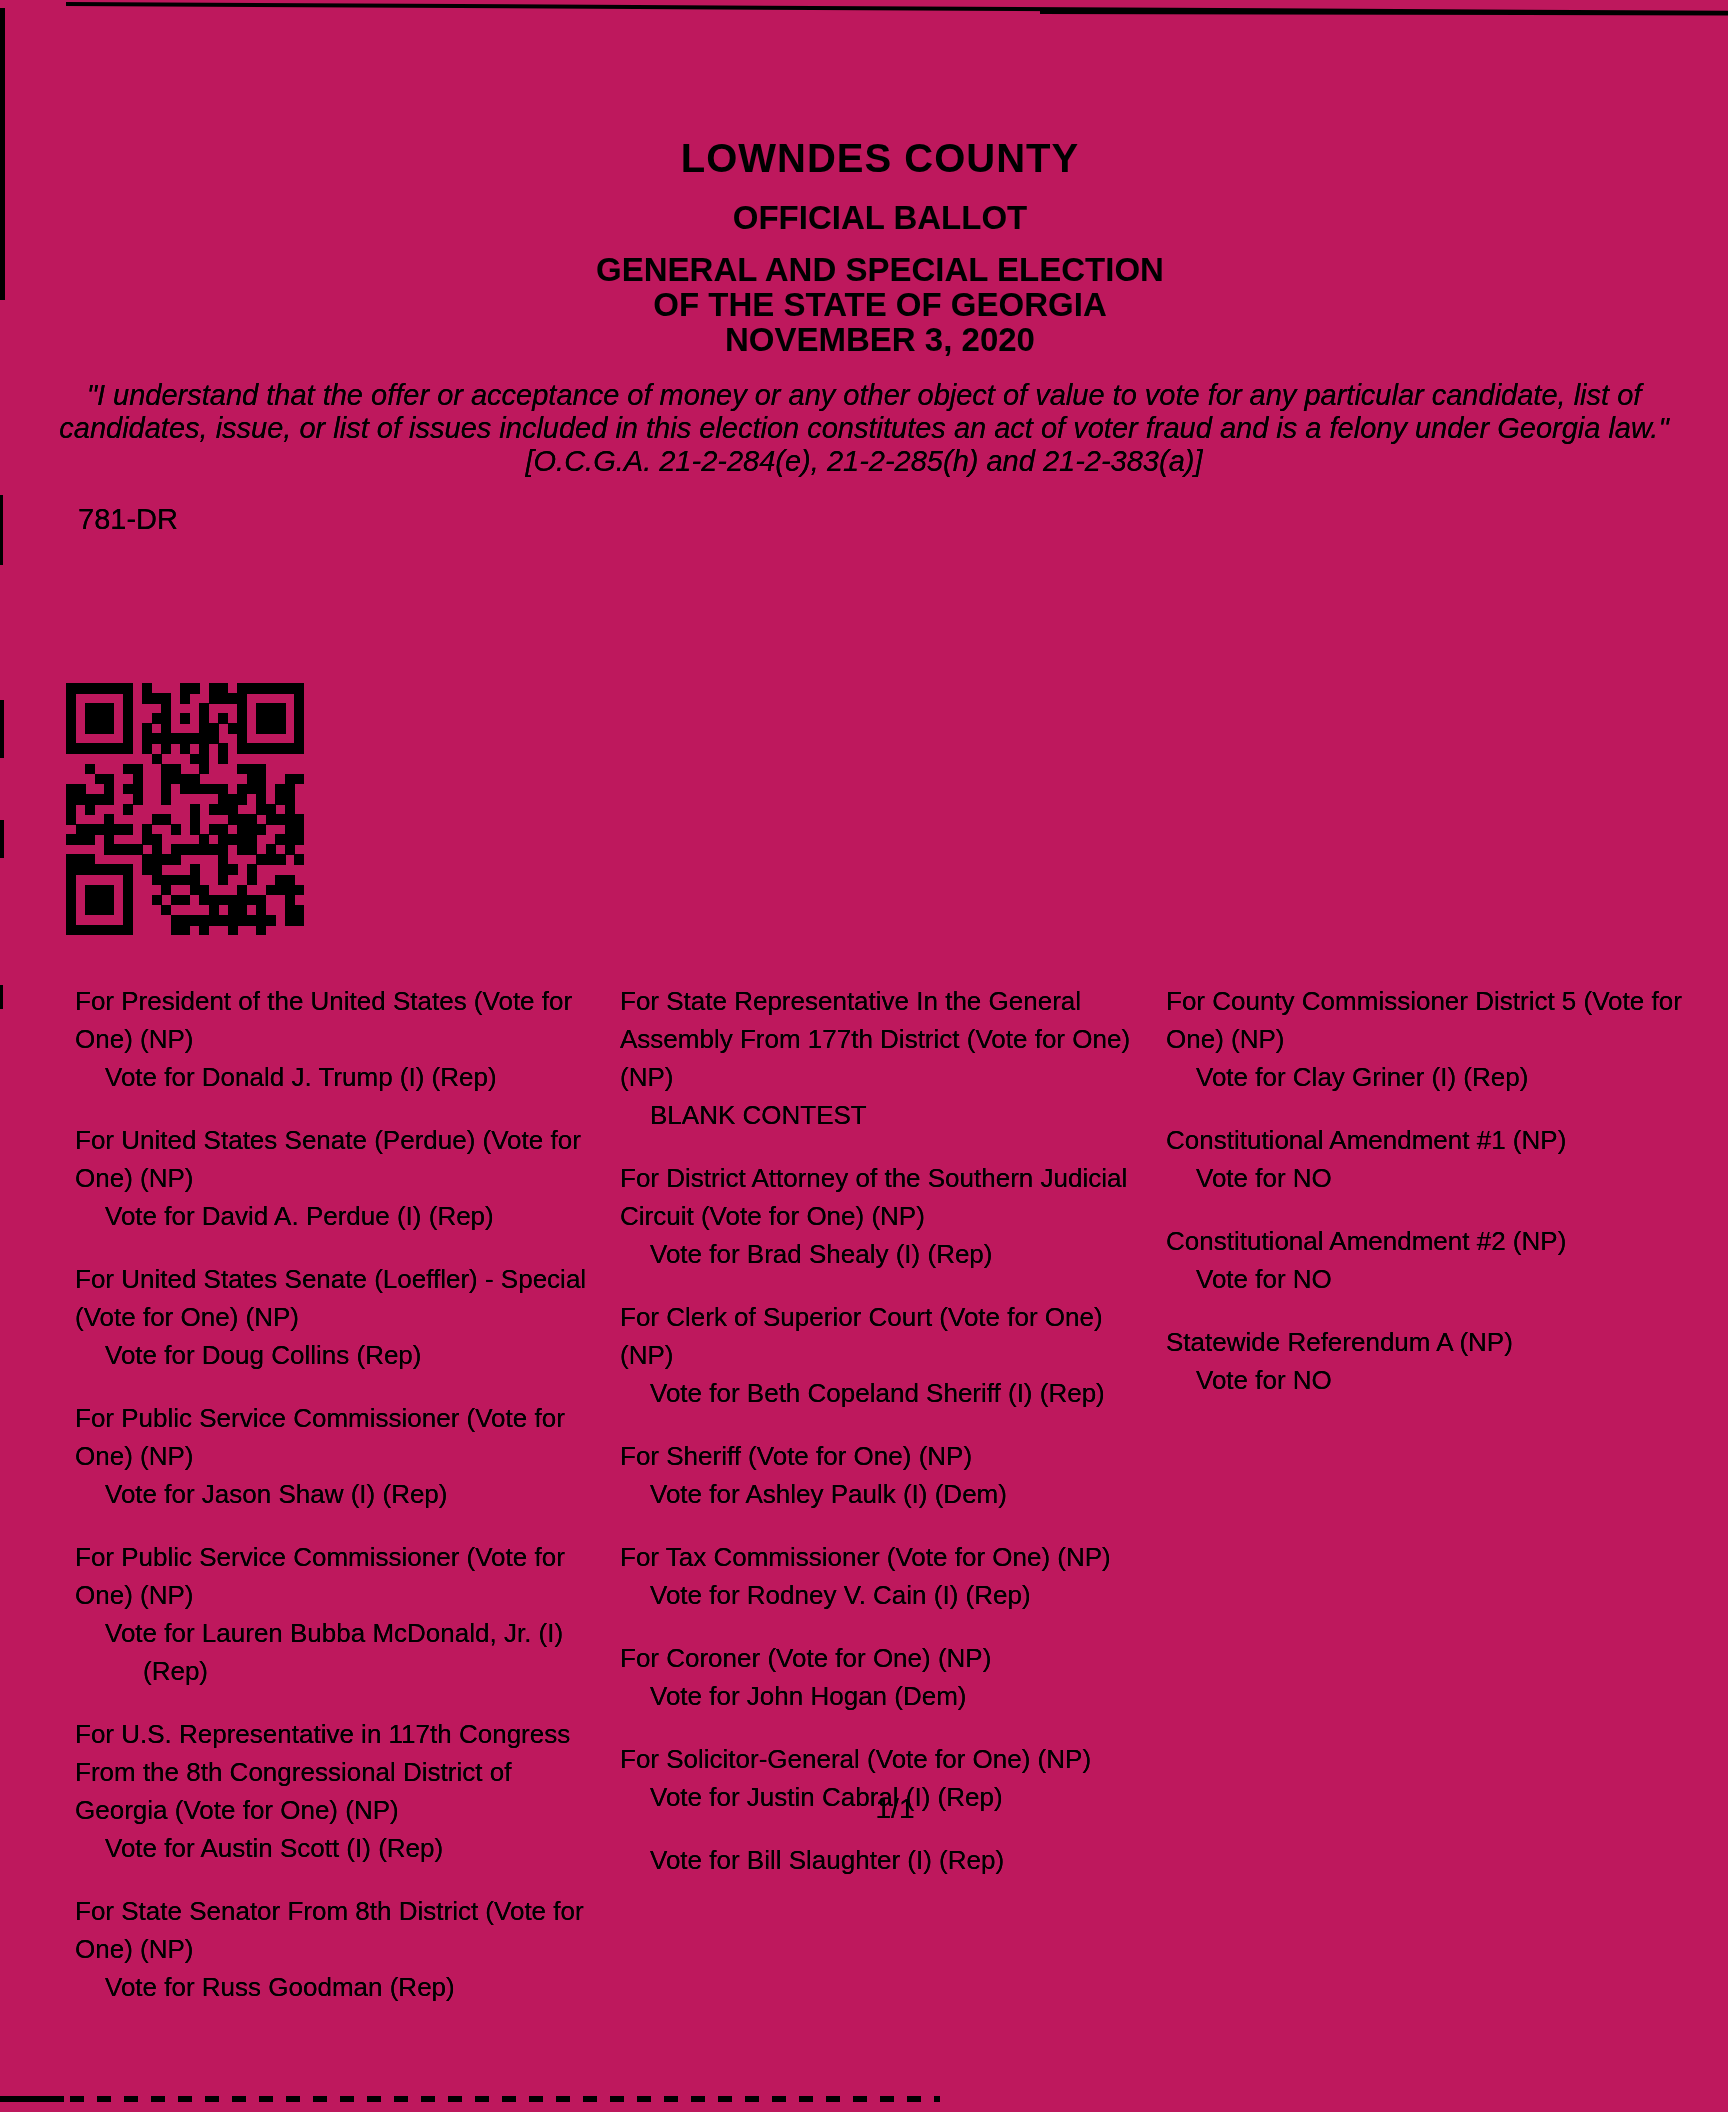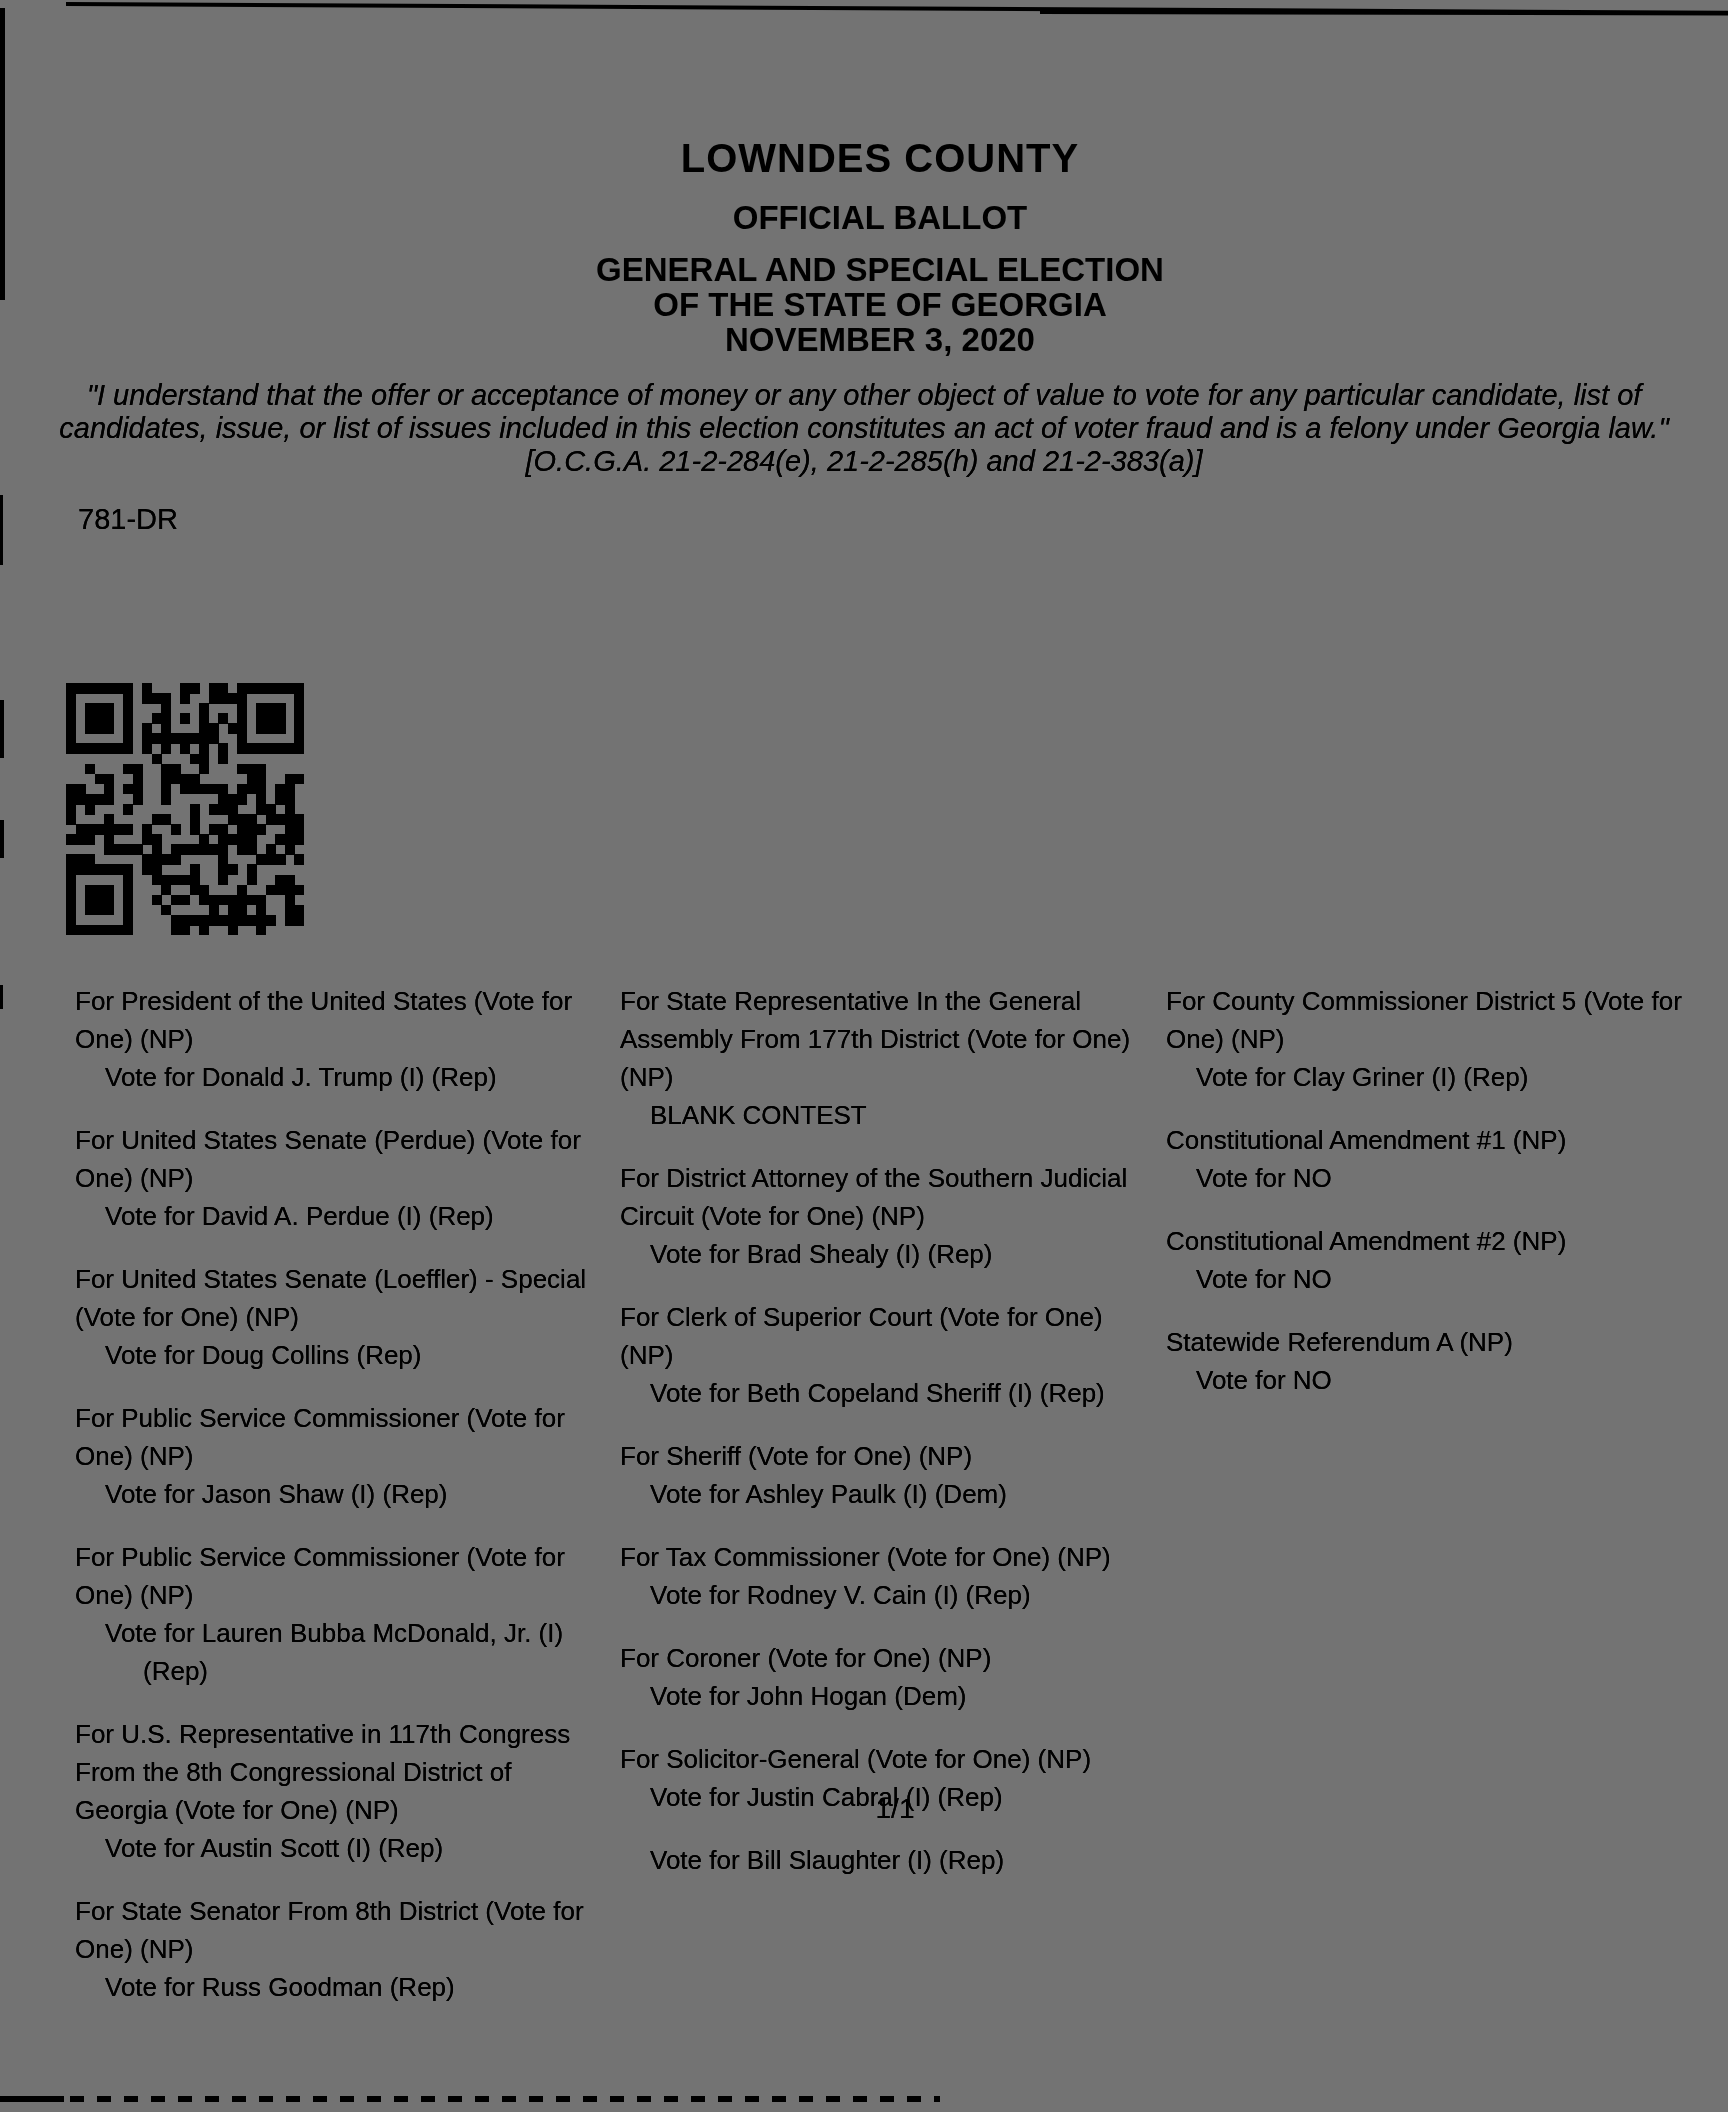--- a/index.html
+++ b/index.html
@@ -1,19 +1,19 @@
 <!DOCTYPE html>
 <html><head>
 <meta charset="utf-8">
 <style>
   html,body{margin:0;padding:0;background:#e8e8e8;}
   #page{
     position:relative;
     width:1728px;height:2112px;
-    background:#737373;
+    background:#be185d;
     overflow:hidden;
     font-family:"Liberation Sans",sans-serif;
     color:#000;
   }
   
   .hline{position:absolute;left:0;width:1760px;text-align:center;font-weight:bold;}
   .h-county{top:136px;font-size:40px;letter-spacing:1px;}
   .h-ballot{top:199px;font-size:33px;}
   .h-el1{top:251px;font-size:33px;}
   .h-el2{top:286px;font-size:33px;}

